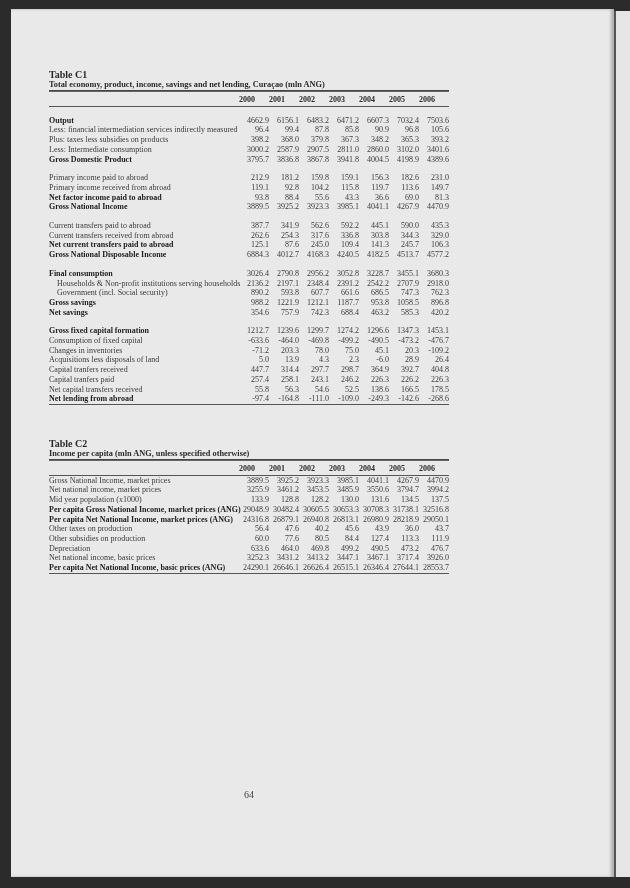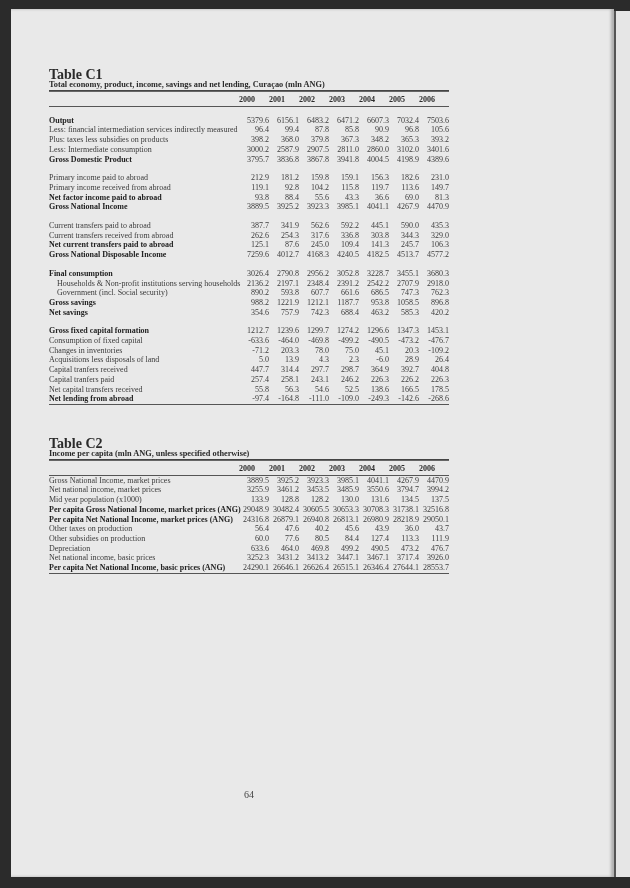--- a/index.html
+++ b/index.html
@@ -10,21 +10,21 @@
   }
   .page-right {
     position: absolute; left: 614px; top: 11px; width: 16px; height: 866px;
     background: #e6e6e6; border-left: 2px solid #555;
   }
   .page {
     position: absolute; left: 11px; top: 9px; width: 603px; height: 868px;
     background: #e9e9e9; box-shadow: inset -3px 0 3px rgba(0,0,0,0.25);
   }
   .tbl-block { position: absolute; left: 49px; width: 400px; color: #2a2a2a; }
-  .tbl-title { font-size: 14px; font-weight: bold; line-height: 10px; }
+  .tbl-title { font-size: 10px; font-weight: bold; line-height: 10px; }
   .tbl-subtitle { font-size: 8.3px; font-weight: bold; line-height: 10px; border-bottom: 1px solid #444; padding-bottom: 0px; }
   table { border-collapse: collapse; width: 400px; font-size: 8px; table-layout: fixed; }
   th, td { padding: 0; line-height: 9.7px; white-space: nowrap; }
   th { font-weight: bold; text-align: left; }
   td.num { text-align: right; color: #3a3a3a; }
   td.lbl { text-align: left; color: #3a3a3a; }
   tr.bold td.lbl { font-weight: bold; color: #222; }
   tr.indent td.lbl { padding-left: 8px; }
   tr.gap td { height: 9px; }
   thead tr th { border-bottom: 1px solid #555; padding-top: 3px; padding-bottom: 1px; }
@@ -63,21 +63,21 @@
         <th>2005</th>
         <th>2006</th>
       </tr>
     </thead>
     <tbody id="c1-body">
         <tr class="gap">
           <td colspan="8"></td>
         </tr>
         <tr class="bold">
           <td class="lbl">Output</td>
-          <td class="num">5379.6</td>
+          <td class="num">4662.9</td>
           <td class="num">6156.1</td>
           <td class="num">6483.2</td>
           <td class="num">6471.2</td>
           <td class="num">6607.3</td>
           <td class="num">7032.4</td>
           <td class="num">7503.6</td>
         </tr>
         <tr class="">
           <td class="lbl">Less: financial intermediation services indirectly measured</td>
           <td class="num">96.4</td>
@@ -189,21 +189,21 @@
           <td class="num">125.1</td>
           <td class="num">87.6</td>
           <td class="num">245.0</td>
           <td class="num">109.4</td>
           <td class="num">141.3</td>
           <td class="num">245.7</td>
           <td class="num">106.3</td>
         </tr>
         <tr class="bold">
           <td class="lbl">Gross National Disposable Income</td>
-          <td class="num">7259.6</td>
+          <td class="num">6884.3</td>
           <td class="num">4012.7</td>
           <td class="num">4168.3</td>
           <td class="num">4240.5</td>
           <td class="num">4182.5</td>
           <td class="num">4513.7</td>
           <td class="num">4577.2</td>
         </tr>
         <tr class="gap">
           <td colspan="8"></td>
         </tr>

